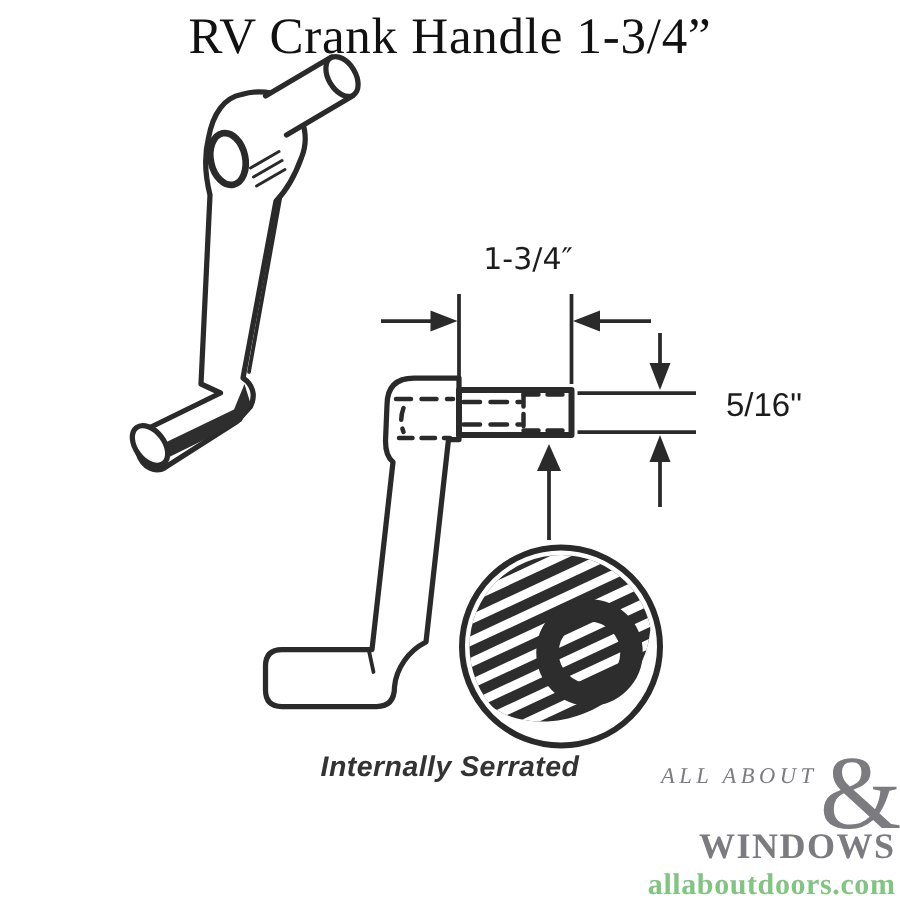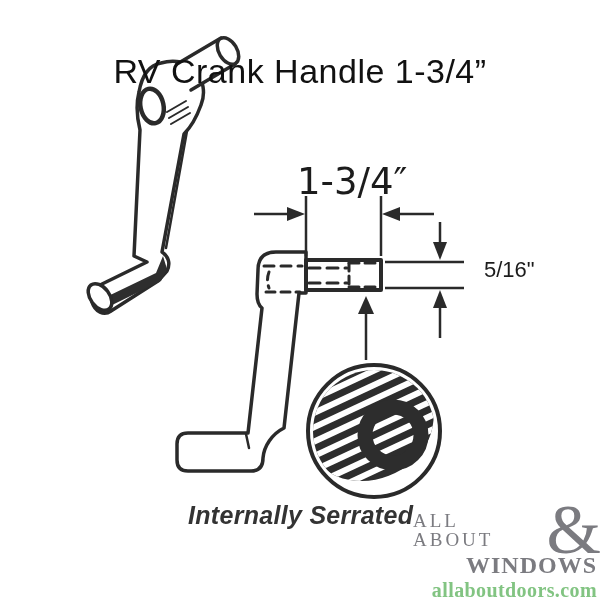--- a/index.html
+++ b/index.html
@@ -10,43 +10,42 @@
     --bg:#ffffff;
   }
   html,body{margin:0;padding:0;background:#f4f4f4;}
   #stage{
     position:relative;width:600px;height:600px;background:var(--bg);
     overflow:hidden;font-family:"Liberation Sans",sans-serif;
   }
   .lbl{position:absolute;white-space:nowrap;}
   #title{
     top:6px;left:0;width:600px;text-align:center;
-    font-family:Liberation Sans, sans-serif;font-size:34px;color:var(--ink);
+    font-family:Liberation Serif, serif;font-size:34px;color:var(--ink);
     letter-spacing:0.5px;
-    margin-top:46px;
   }
   #dim-width-label{
     top:160px;left:297px;width:110px;text-align:center;
-    font-family:"DejaVu Sans",sans-serif;font-size:37px;color:#1c1c1c;
+    font-family:"DejaVu Sans",sans-serif;font-size:20px;color:#1c1c1c;
   }
   #dim-diam-label{
     top:257px;left:484px;
     font-family:"Liberation Sans",sans-serif;font-size:22px;color:#1c1c1c;
   }
   #detail-caption{
     top:501px;left:188px;width:224px;text-align:center;
     font-family:"Liberation Sans",sans-serif;font-style:italic;font-weight:bold;
-    font-size:25px;color:#333333;letter-spacing:0.3px;
+    font-size:19px;color:#333333;letter-spacing:0.3px;
   }
   #logo{
     position:absolute;top:504px;right:3px;width:184px;height:94px;
     font-family:"Liberation Serif",serif;color:var(--logo-gray);
   }
   #logo .l{position:absolute;line-height:1;}
-  #logo-tagline{top:7px;right:52px;font-size:19px;letter-spacing:3px;}
+  #logo-tagline{top:7px;right:52px;font-size:15px;letter-spacing:3px;font-style:italic;}
   #logo-doors{top:20px;right:52px;font-size:31px;font-weight:bold;letter-spacing:2px;}
   #logo-amp{top:-9px;right:-4px;font-size:70px;}
   #logo-windows{top:49px;right:0;font-size:24px;font-weight:bold;letter-spacing:1px;}
   #logo-site{top:76px;right:0;font-size:20px;font-weight:bold;color:var(--logo-green);letter-spacing:0.4px;}
   svg{position:absolute;top:0;left:0;color:var(--line);}
 </style>
 </head>
 <body>
 
 <div id="stage">

